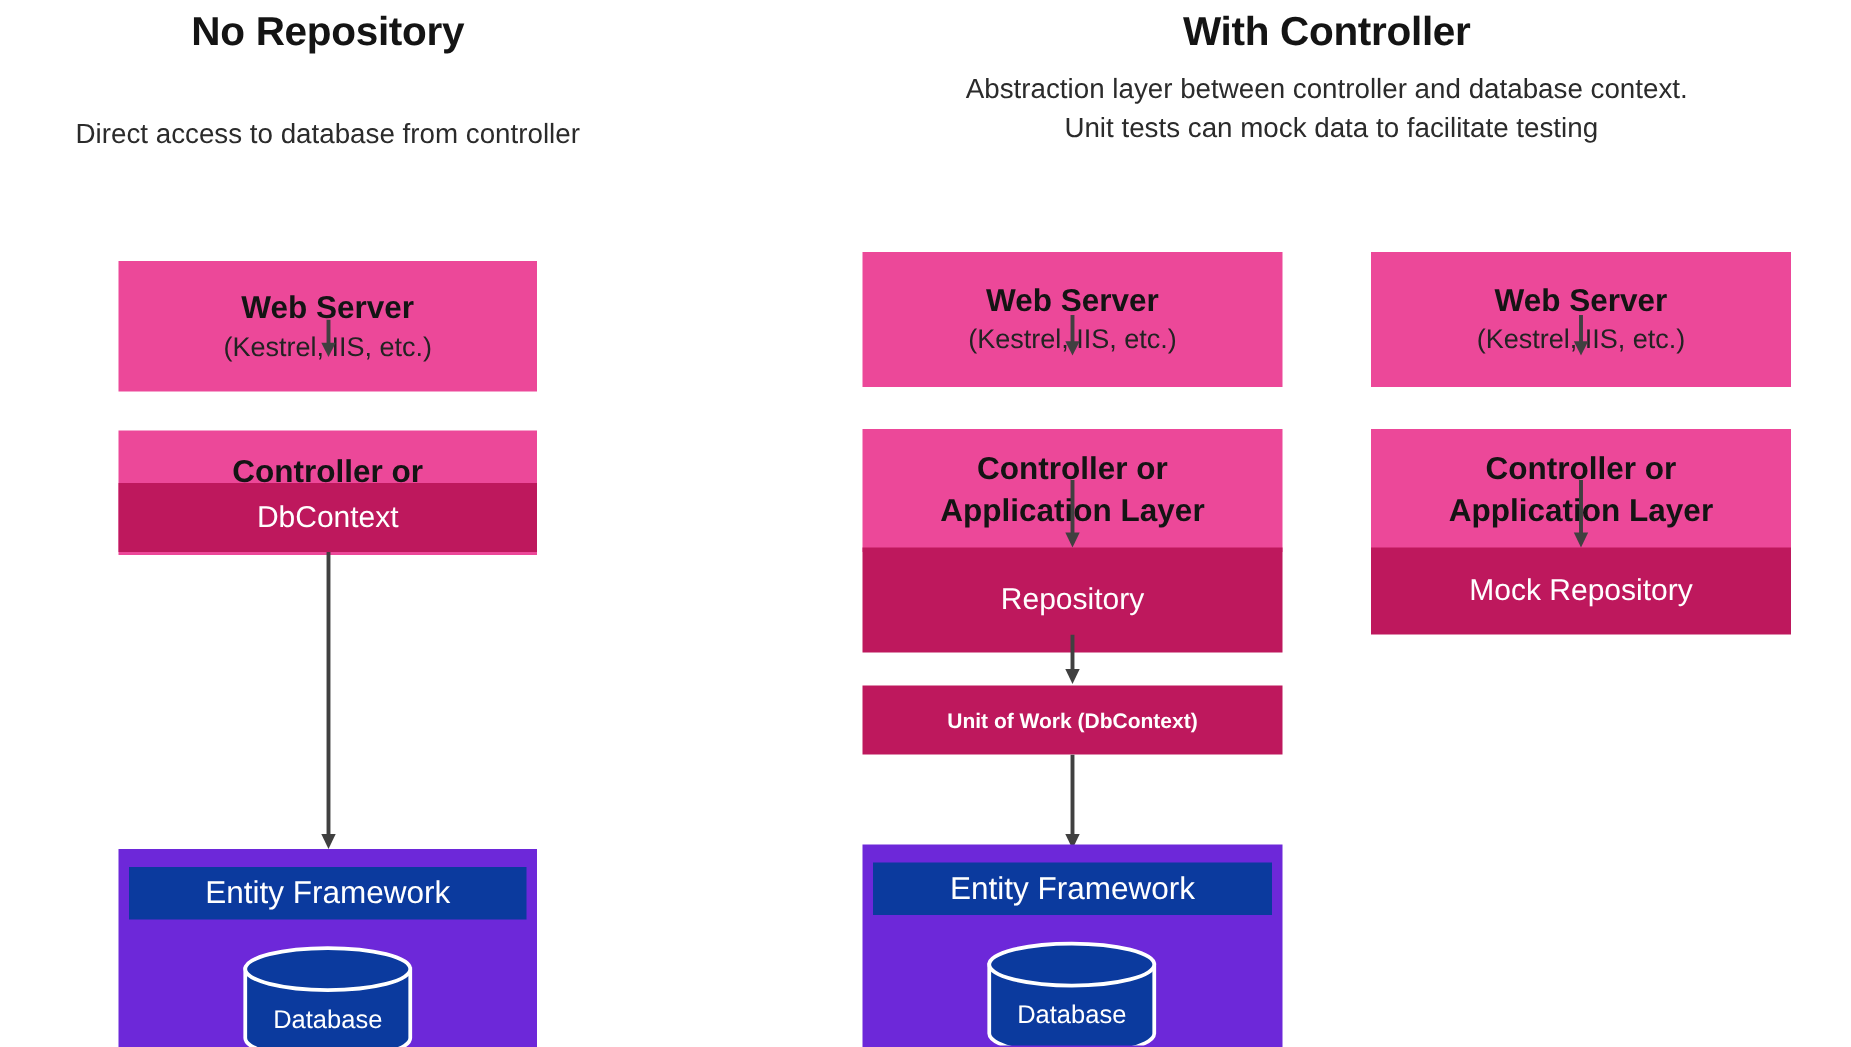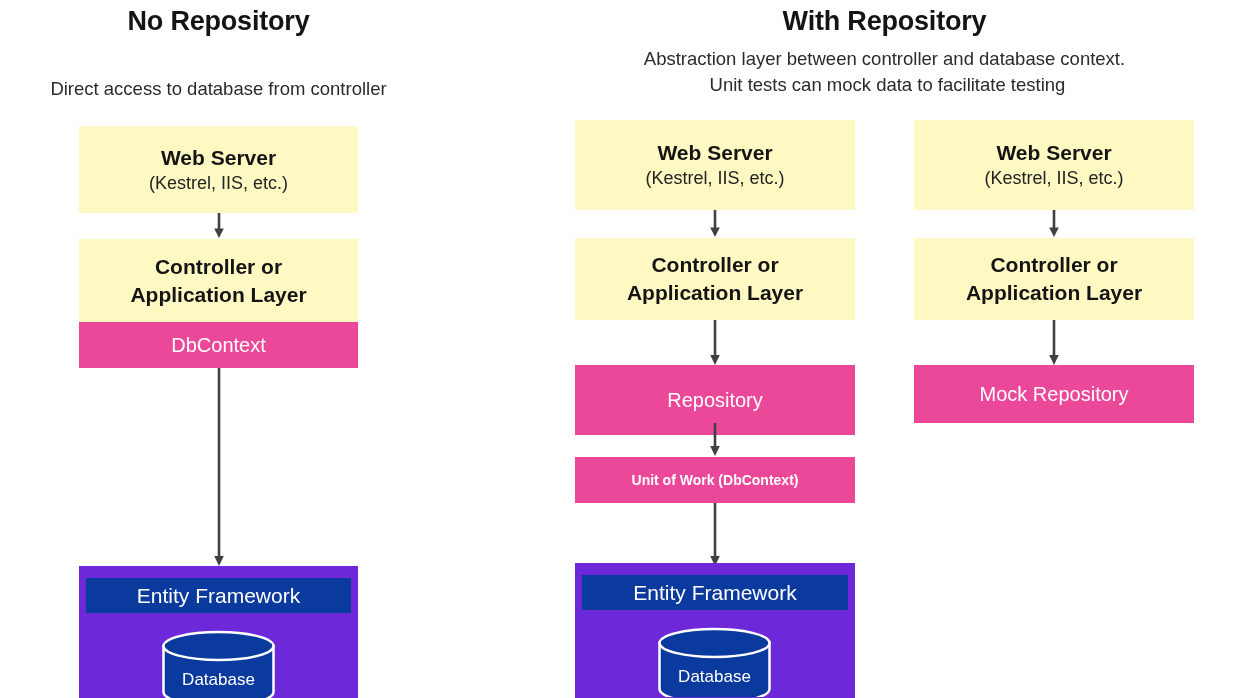--- a/index.html
+++ b/index.html
@@ -34,22 +34,22 @@
   
   .box{
     position:absolute;
     box-sizing:border-box;
     display:flex;
     flex-direction:column;
     align-items:center;
     justify-content:center;
     text-align:center;
   }
-  .box-grey{ background:#fef9c3; color:#141414; }
-  .box-blue{ background:#ec4899; color:#ffffff; }
+  .box-grey{ background:#ec4899; color:#141414;margin-top:48px; }
+  .box-blue{ background:#be185d; color:#ffffff; }
   .box-lightblue{ background:#6d28d9; }
   .box-darkblue{ background:#0b3a9e; color:#ffffff; }
 
   .t-bold{ font-weight:bold; font-size:21px; line-height:26px; }
   .t-bold2{ font-weight:bold; font-size:21px; line-height:28px; }
   .t-reg{ font-weight:normal; font-size:18px; line-height:24px; color:#232323; }
   .t-white{ font-weight:normal; font-size:20px; line-height:24px; color:#ffffff; }
   .t-white-sm{ font-weight:bold; font-size:14px; line-height:22px; color:#ffffff; }
   .t-ef{ font-weight:normal; font-size:21px; line-height:24px; color:#ffffff; }
 
@@ -71,21 +71,21 @@
   }
 </style>
 </head>
 <body>
 
 <div class="canvas">
 
   <div class="sec-title" style="left:79px;top:6px;width:279px;">No Repository</div>
   <div class="sec-sub" style="left:9px;top:44px;width:419px;margin-top:32px;">Direct access to database from controller</div>
 
-  <div class="sec-title" style="left:575px;top:6px;width:619px;">With Repository</div>
+  <div class="sec-title" style="left:575px;top:6px;width:619px;">With Controller</div>
   <div class="sec-sub" style="left:565px;top:46px;width:639px;">Abstraction layer between controller and database context.</div>
   <div class="sec-sub" style="left:568px;top:72px;width:639px;">Unit tests can mock data to facilitate testing</div>
 
   <div class="box box-grey" style="left:79px;top:126px;width:279px;height:87px;">
     <div class="t-bold">Web Server</div>
     <div class="t-reg">(Kestrel, IIS, etc.)</div>
   </div>
 
   <div class="arrow" style="left:211px;top:213px;width:16px;height:26px;">
     <svg width="16" height="26" viewBox="0 0 16 26">

